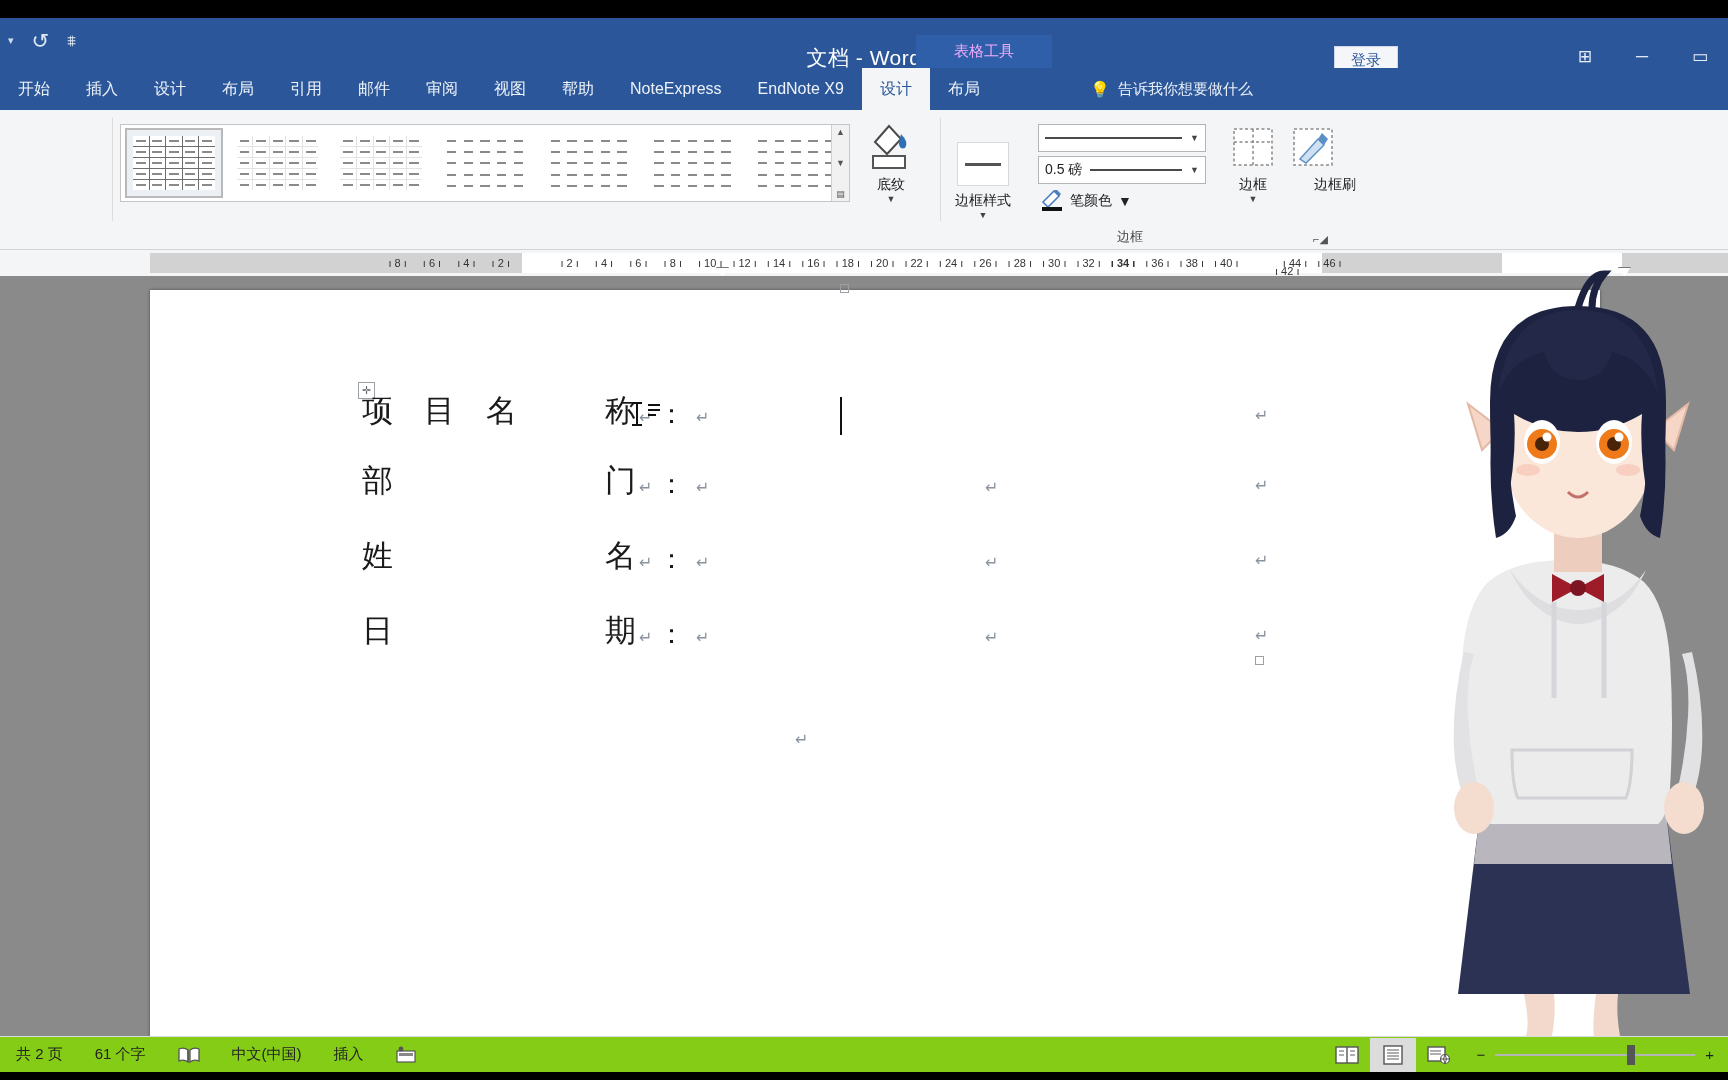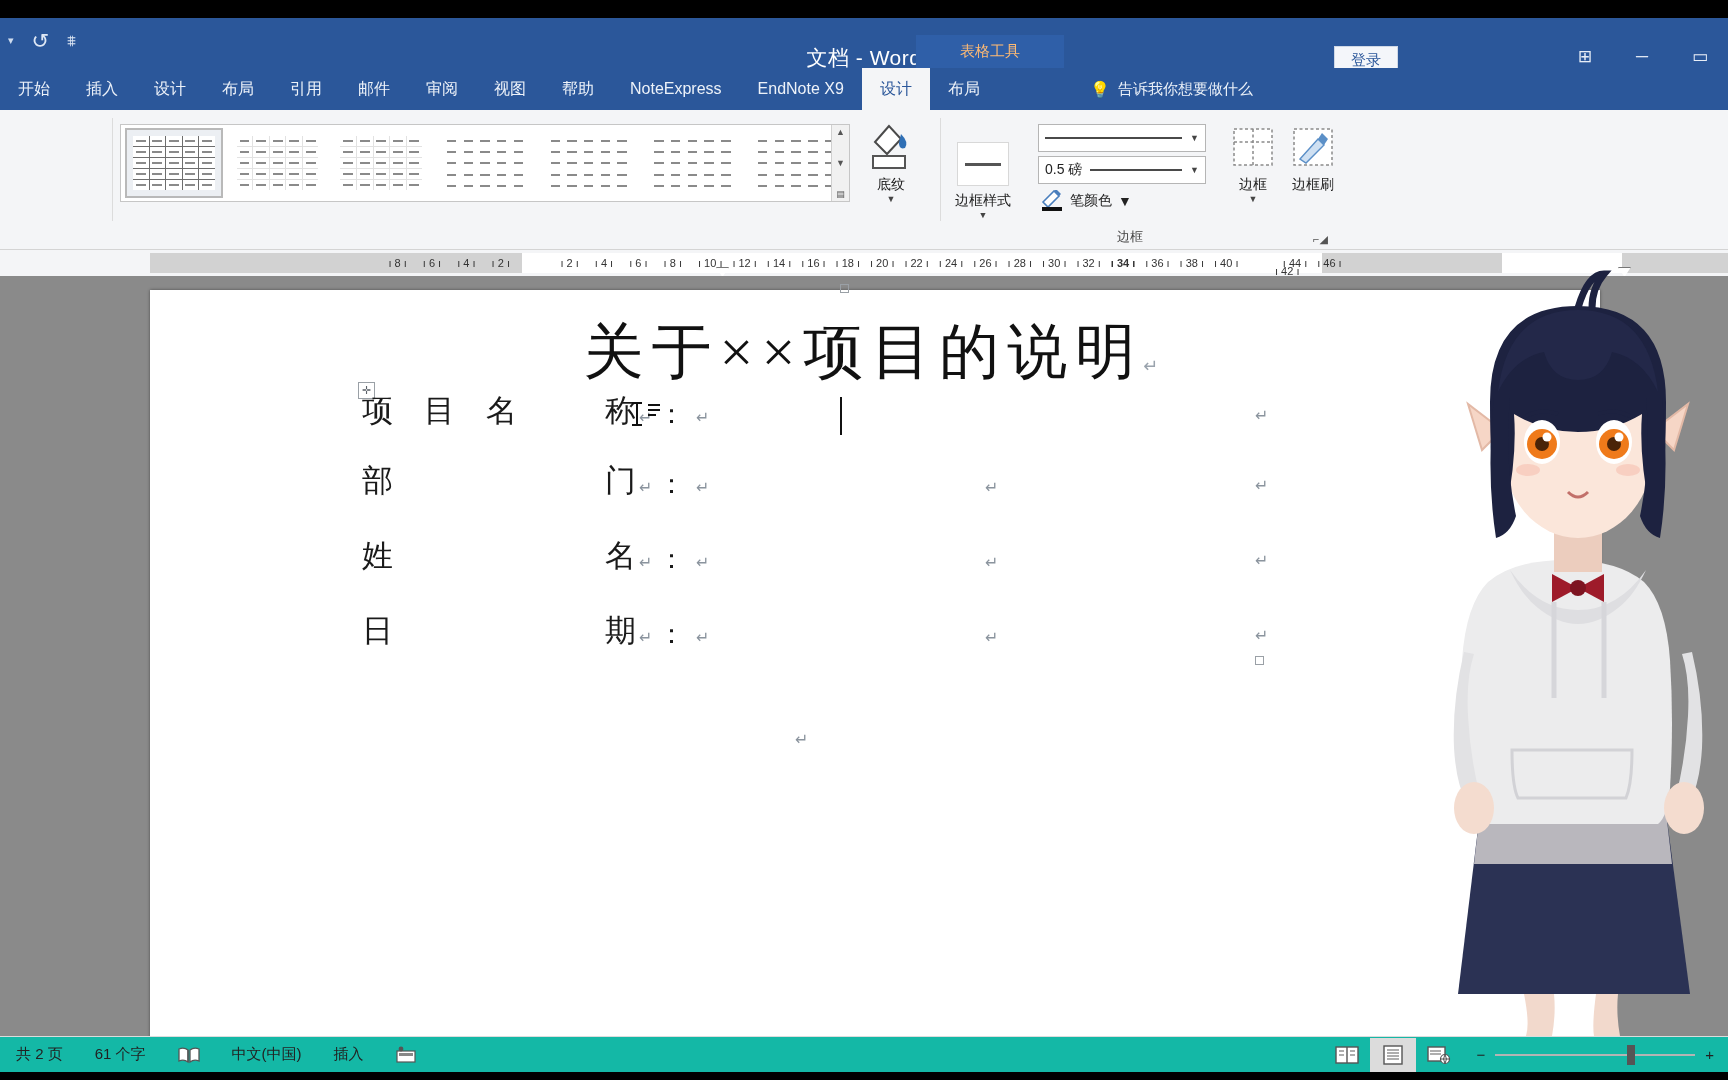--- a/index.html
+++ b/index.html
@@ -22,22 +22,22 @@
     background: #2b579a;
   }
   .qat { position: absolute; left: 0; top: 12px; display: flex; align-items: center; gap: 18px; }
   .qat .qicon { color: #dfe8f5; font-size: 21px; line-height: 1; }
   .qat .tiny { font-size: 11px; color: #cfdcef; }
   .doc-title {
     position: absolute; left: 0; right: 0; top: 26px; text-align: center;
     color: #fff; font-size: 21px; letter-spacing: .5px;
   }
   .ctx-tab-label {
-    position: absolute; left: 916px; top: 17px; width: 148px; height: 33px;
-    background: #2f5fa8; color: #fdba74; font-size: 15px;
+    position: absolute; left: 916px; top: 17px; width: 136px; height: 33px;
+    background: #2f5fa8; color: #f0abfc; font-size: 15px;
     display: flex; align-items: center; justify-content: center;
   }
   .signin {
     position: absolute; right: 330px; top: 28px;
     background: #f4f6fa; color: #2b579a; font-size: 15px;
     padding: 4px 16px; border: 1px solid #cfd8e6;
   }
   .titlebtns { position: absolute; right: 20px; top: 28px; display: flex; align-items: center; gap: 44px; color: #e8eef7; font-size: 17px; }
 
   
@@ -148,21 +148,21 @@
   }
   .colon { position: absolute; font-size: 27px; color: #1a1a1a; }
   .mark { position: absolute; font-size: 16px; color: #8b949e; }
   .caret { position: absolute; width: 2px; background: #111; }
   .ibeam { position: absolute; color: #222; font-size: 26px; }
   .endsq { position: absolute; width: 9px; height: 9px; border: 1px solid #9aa0a6; }
 
   
   .status {
     position: absolute; left: 0; top: 1036px; width: 1728px; height: 36px;
-    background: #14b8a6; border-top: 1px solid #dcdcdc;
+    background: #84cc16; border-top: 1px solid #dcdcdc;
     display: flex; align-items: center; font-size: 15px; color: #222;
   }
   .status .si { padding: 0 16px; white-space: nowrap; display: flex; align-items: center; gap: 7px; }
   .status .right { margin-left: auto; display: flex; align-items: center; }
   .viewbtn { width: 46px; height: 34px; display: flex; align-items: center; justify-content: center; color: #555; }
   .viewbtn.on { background: #dcdcdc; }
   .zoom { display: flex; align-items: center; gap: 10px; padding: 0 14px; }
   .zline { width: 200px; height: 2px; background: #b4b4b4; position: relative; }
   .zthumb { position: absolute; left: 132px; top: -9px; width: 8px; height: 20px; background: #555; }
 
@@ -477,21 +477,21 @@
           <svg width="46" height="44" viewBox="0 0 46 44">
             <rect x="4" y="4" width="38" height="36" fill="#fff" stroke="#8a8a8a" stroke-width="1.5" stroke-dasharray="3 2.5"></rect>
             <line x1="23" y1="4" x2="23" y2="40" stroke="#8a8a8a" stroke-width="1.5" stroke-dasharray="3 2.5"></line>
             <line x1="4" y1="17" x2="42" y2="17" stroke="#8a8a8a" stroke-width="1.5" stroke-dasharray="3 2.5"></line>
           </svg>
         </div>
         <div class="bl">边框</div>
         <div class="car">▼</div>
       </div>
 
-      <div class="bigbtn" style="left:330px; top:8px;">
+      <div class="bigbtn" style="left:330px; top:8px;text-align:right;">
         <div class="bi">
           <svg width="46" height="44" viewBox="0 0 46 44">
             <rect x="4" y="4" width="38" height="36" fill="#fff" stroke="#8a8a8a" stroke-width="1.5" stroke-dasharray="3 2.5"></rect>
             <path d="M10 34 L28 14 L34 20 L16 38 Z" fill="#cfe0f2" stroke="#5b8fc7" stroke-width="1.4"></path>
             <path d="M28 14 L34 20 L38 14 L32 8 Z" fill="#5b8fc7"></path>
           </svg>
         </div>
         <div class="bl">边框刷</div>
       </div>
 
@@ -537,23 +537,20 @@
         <div class="indent-h" style="left: 566px; top: 14px; clip-path: polygon(50% 100%, 0px 0px, 100% 0px);"></div>
         <div class="indent-h" style="left: 1468px; top: 14px; clip-path: polygon(50% 100%, 0px 0px, 100% 0px);"></div>
       </div>
   </div>
 
   <div class="docarea">
     <div class="page">
 
       <div class="endsq" style="left:690px; top:-6px; border-color:#9aa0a6;"></div>
 
-      <div class="doctitle">
-        <span>关于××项目的说明</span><span class="pilcrow" style="font-size:18px;">↵</span>
-      </div>
 
       <div class="tblmove">✛</div>
 
       <div id="formrows">
           <div class="formrow" style="top: 100px;">
             <div class="lbl" style="left: 212px; top: 0px;">项　目　名</div>
             <div class="lbl" style="left: 455px; top: 0px;">称</div>
             <span class="mark" style="left: 489px; top: 18px;">↵</span>
             <div class="colon" style="left: 508px; top: 6px;">：</div>
             <span class="mark" style="left: 546px; top: 18px;">↵</span>

